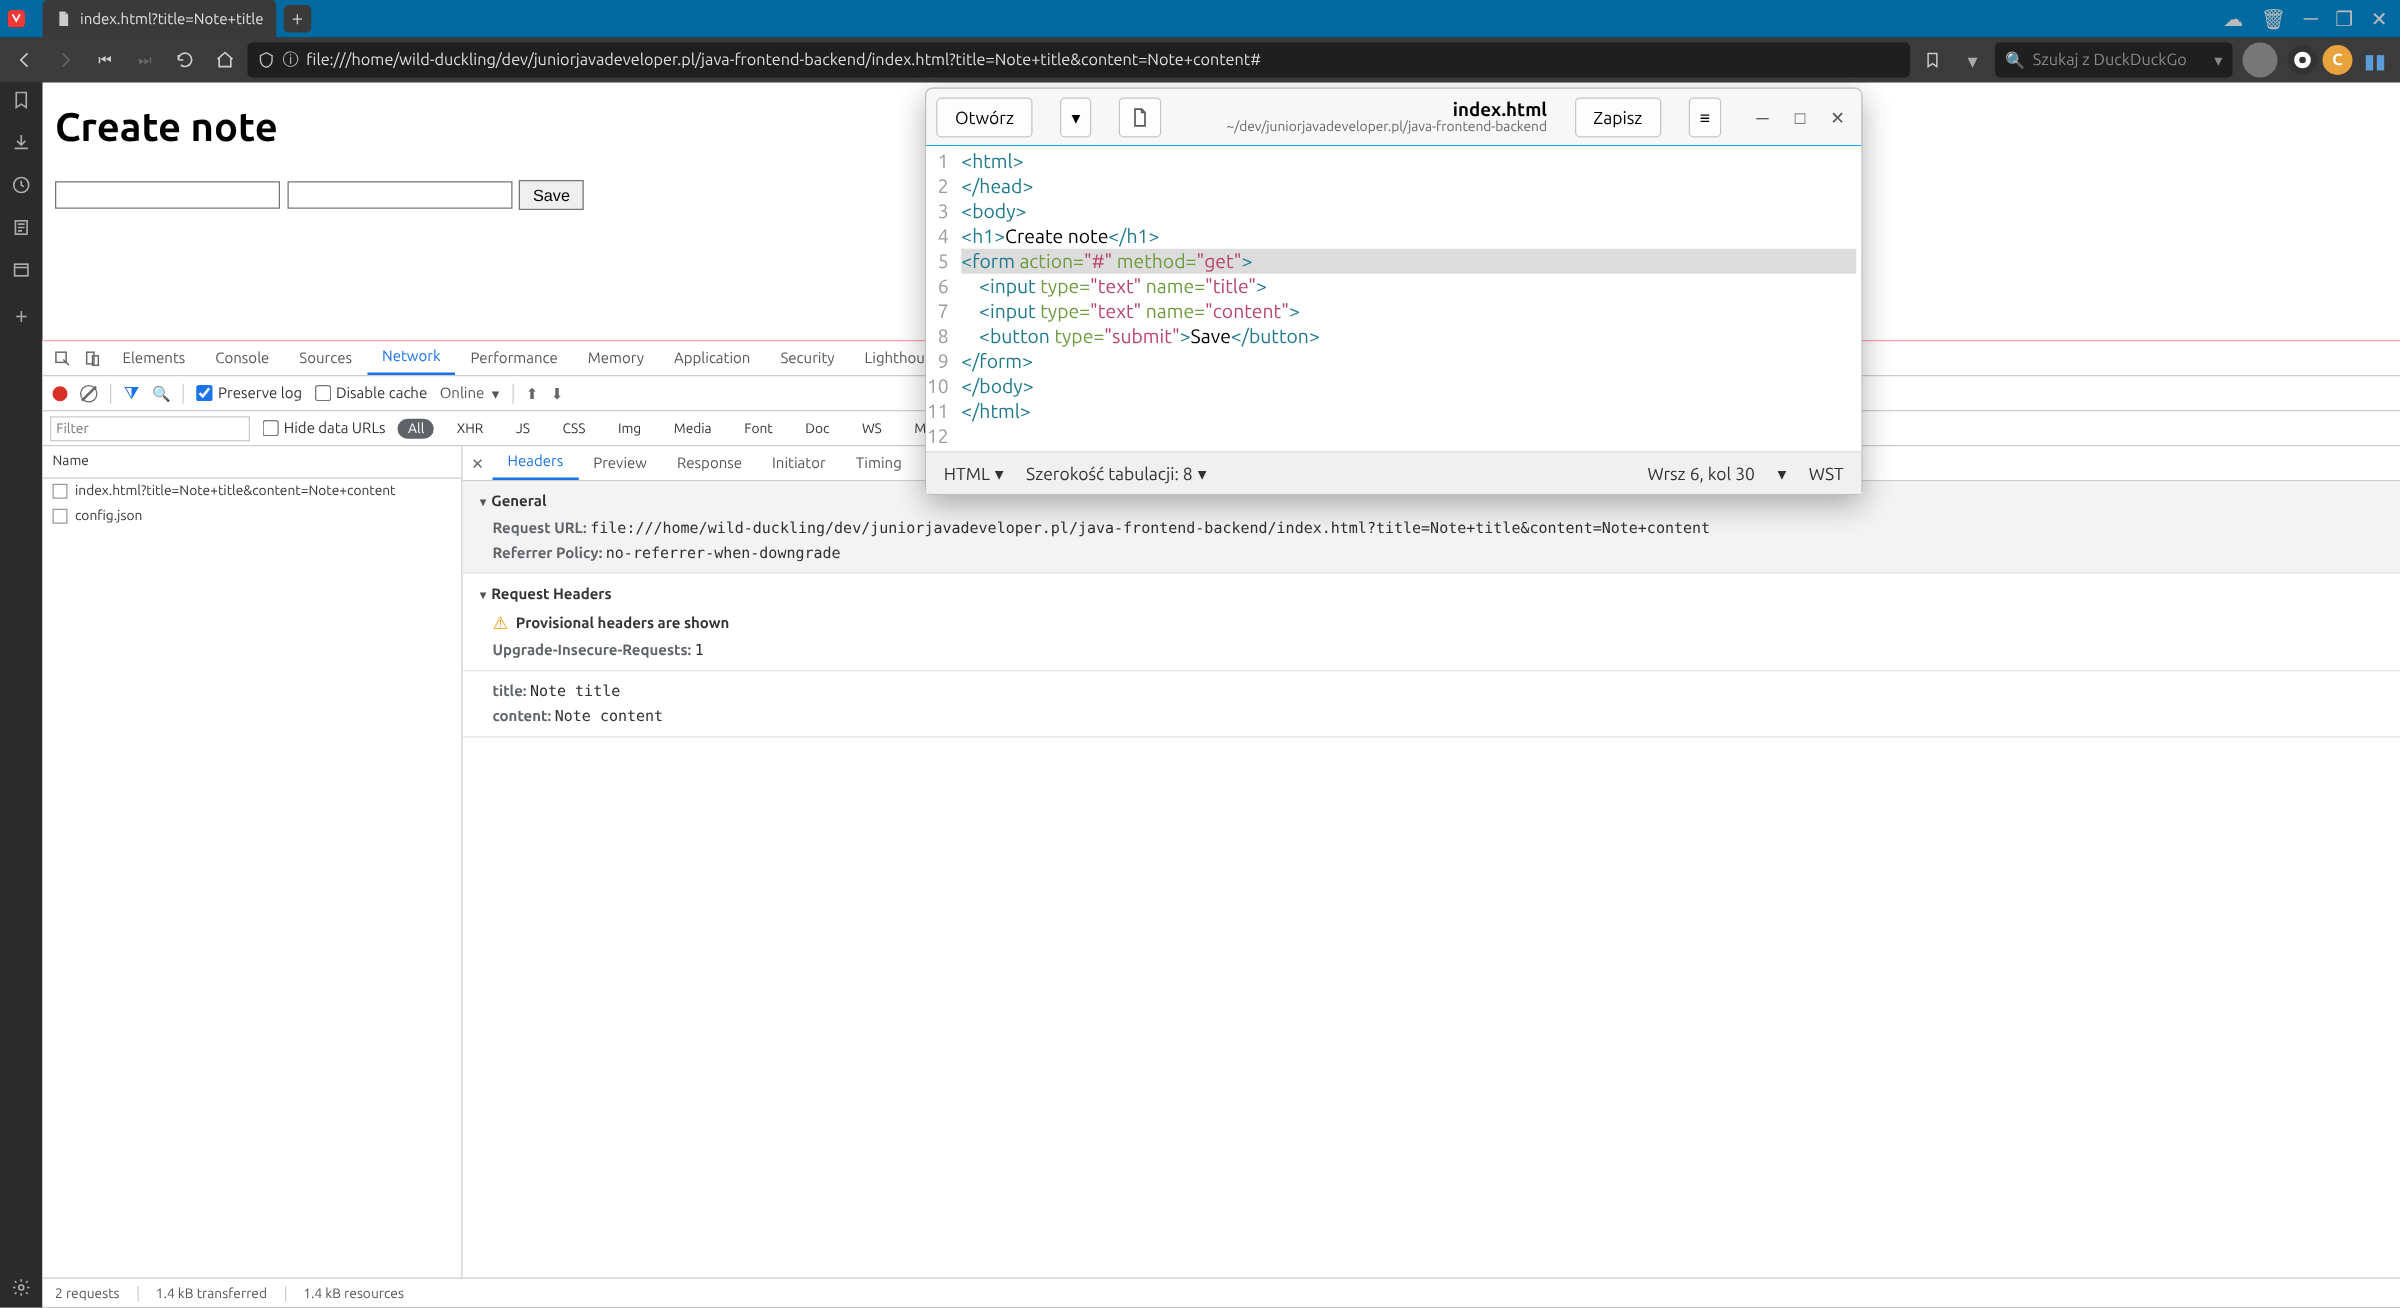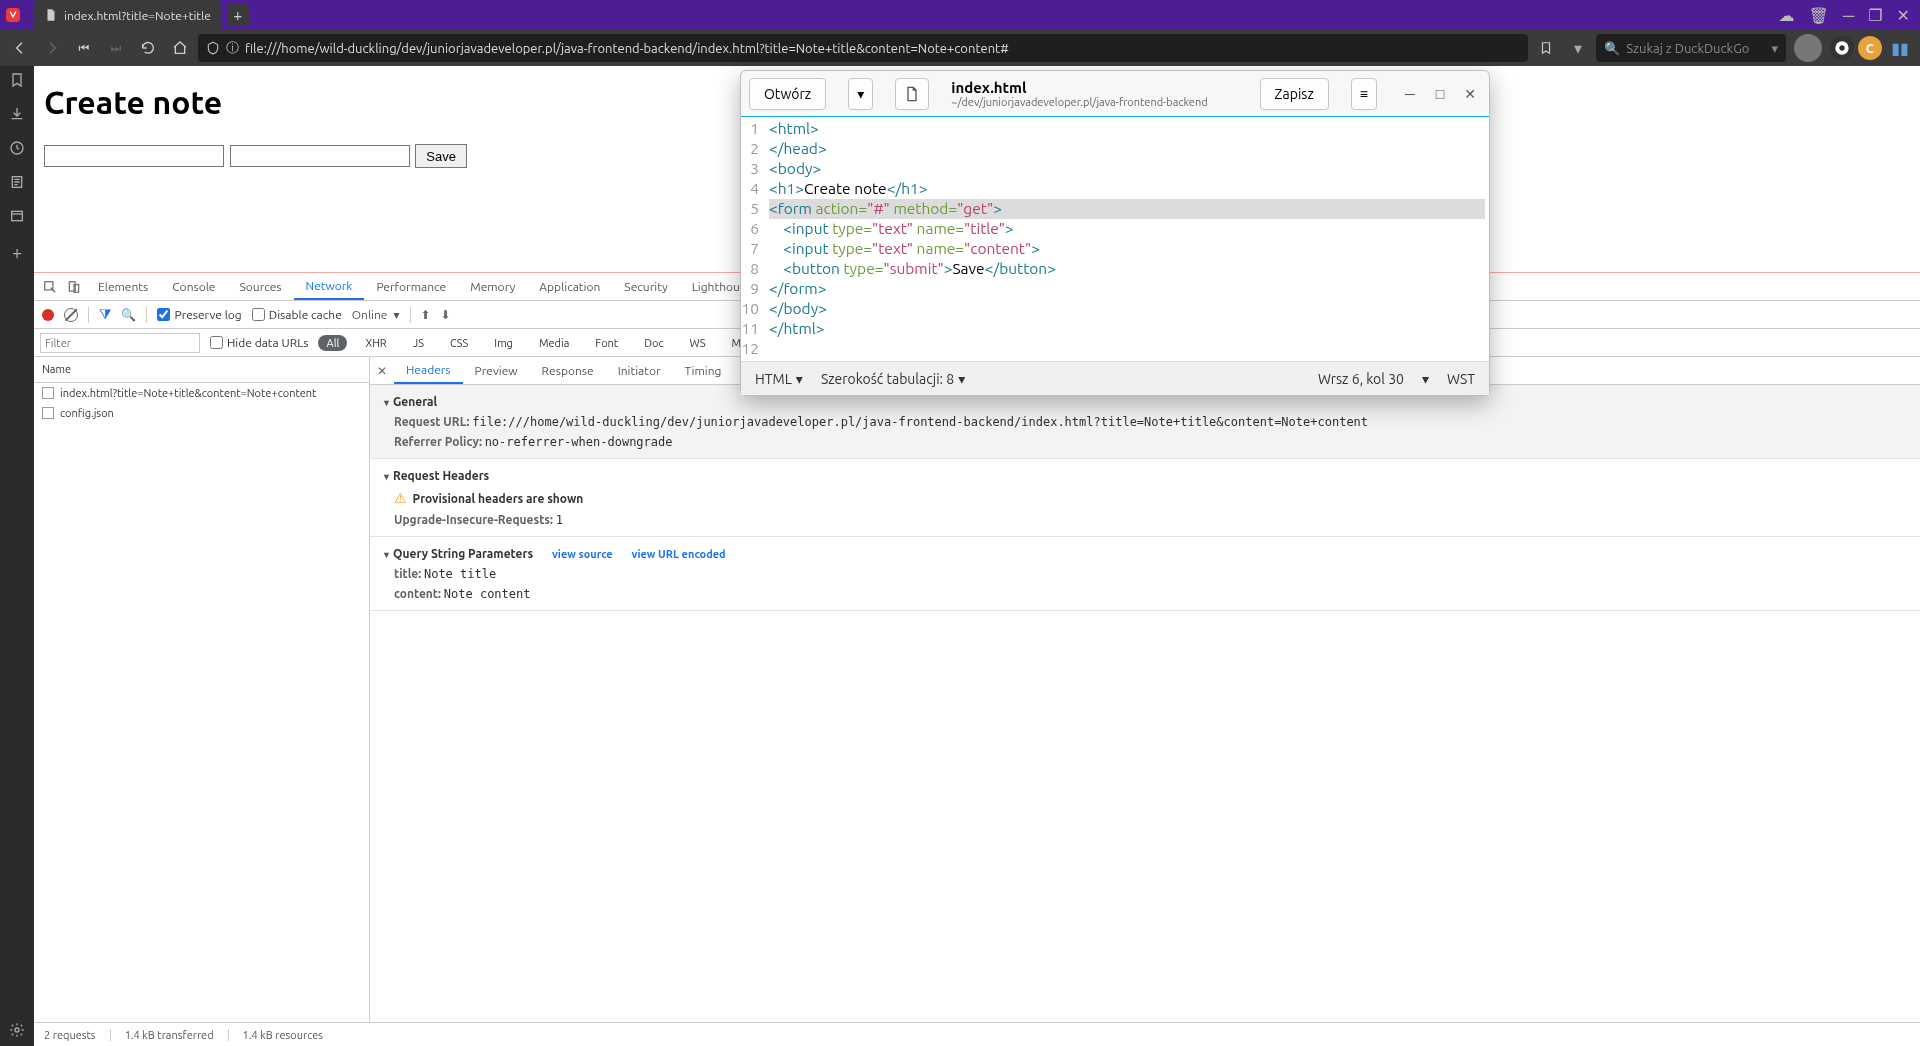--- a/index.html
+++ b/index.html
@@ -1,19 +1,19 @@
 <!DOCTYPE html>
 <html><head>
 <meta charset="utf-8">
 <style>
 * { margin: 0; padding: 0; box-sizing: border-box; font-family: Ubuntu, "Segoe UI", Arial, sans-serif; }
 body { background: #2b2b2b; width: 1920px; height: 1046px; overflow: hidden; position: relative; }
 
 
-.browser-top { height: 30px; background: #4c1d95; display: flex; align-items: center; }
+.browser-top { height: 30px; background: #0369a1; display: flex; align-items: center; }
 .browser-tab { display: flex; align-items: center; height: 30px; padding: 0 10px; background: #3a3a3a; color: #e0e0e0; font-size: 12px; margin-left: 8px; border-radius: 4px 4px 0 0;}
 .browser-tab-icon { width: 14px; height: 14px; margin-right: 6px; display:inline-flex; align-items:center; justify-content:center;}
 .new-tab-btn { width: 22px; height: 22px; background:#3a3a3a; border-radius:4px; margin-left:6px; color:#ccc; display:flex;align-items:center;justify-content:center; font-size:16px;}
 .win-controls { margin-left:auto; display:flex; gap:14px; padding-right:10px; color:#bbb;}
 .win-controls span { cursor:pointer;}
 
 .browser-nav { height: 36px; background: #3b3b3b; display: flex; align-items: center; padding: 0 6px; gap: 4px; }
 .nav-btn { width: 28px; height: 28px; display: flex; align-items:center; justify-content:center; color:#ccc; border-radius:4px;}
 .url-bar { flex: 1; height: 28px; background:#1f1f1f; border-radius:4px; display:flex; align-items:center; padding:0 8px; color:#ddd; font-size:13px; gap:6px;}
 .url-bar .shield { color:#bbb; }
@@ -75,21 +75,21 @@
 .warn { color:#333; display:flex; align-items:center; gap:6px; padding:4px 24px;}
 .warn-icon{ color:#f29900; font-size:14px;}
 .dt-status { height:24px; border-top:1px solid #ccc; display:flex; align-items:center; gap:14px; padding:0 10px; font-size:11px; color:#555;}
 .dt-status span{ border-right:1px solid #ccc; padding-right:14px;}
 
 
 .editor { position:absolute; top:70px; left:740px; width:750px; background:#f7f7f7; border:1px solid #bdbdbd; border-radius:6px; box-shadow:0 8px 24px rgba(0,0,0,.3); display:flex; flex-direction:column; font-size:14px;}
 .editor-header { height:46px; display:flex; align-items:center; padding:0 8px; gap:22px; border-bottom:1px solid #0ea5e9;}
 .ed-btn { background:#fdfdfd; border:1px solid #c5c5c5; border-radius:4px; height:32px; padding:0 14px; font-size:14px; cursor:pointer;}
 .ed-btn.icon{ padding:0 8px; display:flex;align-items:center;justify-content:center;}
-.ed-title { flex:1; text-align:left;}
+.ed-title { flex:1; text-align:right;}
 .ed-title .fname{ font-weight:bold; font-size:15px;}
 .ed-title .fpath{ font-size:11px; color:#666;}
 .ed-winctrl { display:flex; gap:8px; color:#555; font-size:14px;}
 .ed-winctrl span{ width:22px; text-align:center; cursor:pointer;}
 .editor-body { display:flex; font-family: Menlo, Consolas, monospace; font-size:15.5px; background:#fff;}
 .gutter { width:24px; text-align:right; padding:2px 6px 2px 0; color:#9a9a9a; background:#fff; user-select:none;}
 .gutter div{ height:20px; line-height:20px;}
 .code { flex:1; padding:2px 4px;}
 .code .line { height:20px; line-height:20px; white-space:pre;}
 .code .line.hl { background:#dcdcdc;}
@@ -333,25 +333,20 @@
         </div>
         <div class="section">
           <div class="section-head">Request Headers</div>
           <div class="warn">
               <span class="warn-icon">⚠</span>
               <b>Provisional headers are shown</b>
             </div>
           <div class="kv"><b>Upgrade-Insecure-Requests:</b> <span class="mono">1</span></div>
         </div>
         <div class="section">
-          <div class="section-head">
-            <span>Query String Parameters</span>
-            <span class="link">view source</span>
-            <span class="link">view URL encoded</span>
-          </div>
           <div class="kv"><b>title:</b> <span class="mono">Note title</span></div>
           <div class="kv"><b>content:</b> <span class="mono">Note content</span></div>
         </div>
       </div>
     </div>
 
     <div class="dt-status">
       <span>2 requests</span>
       <span>1.4 kB transferred</span>
       <span style="border:none;">1.4 kB resources</span>

